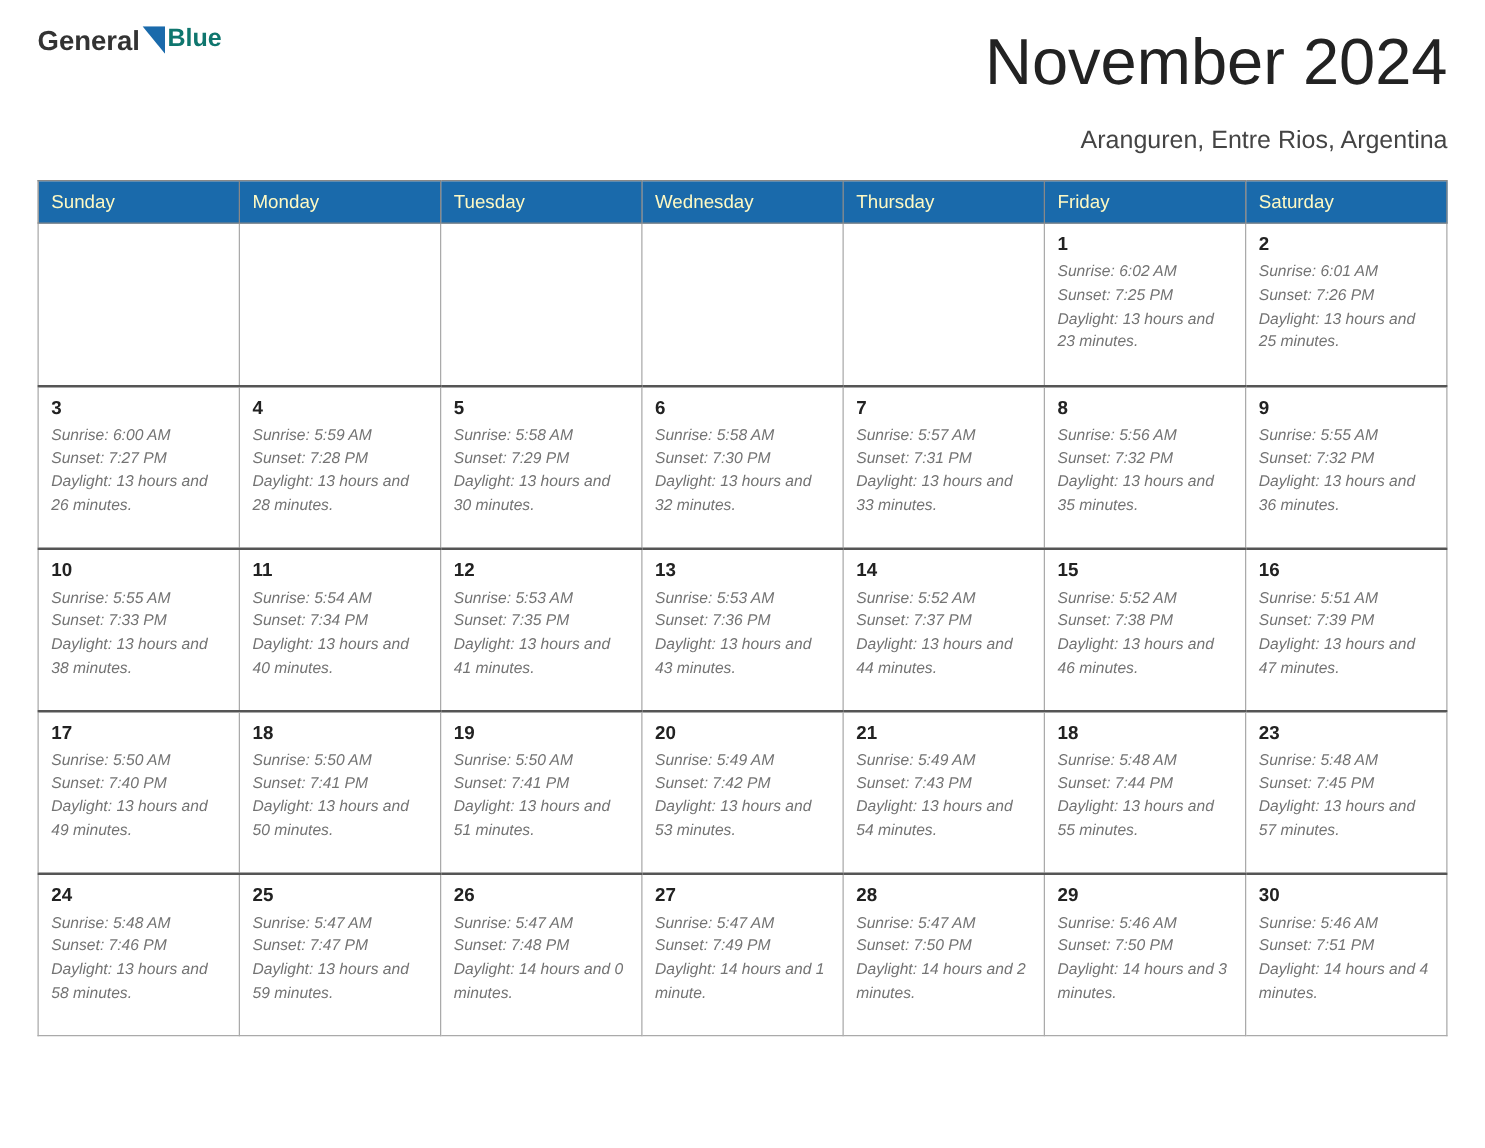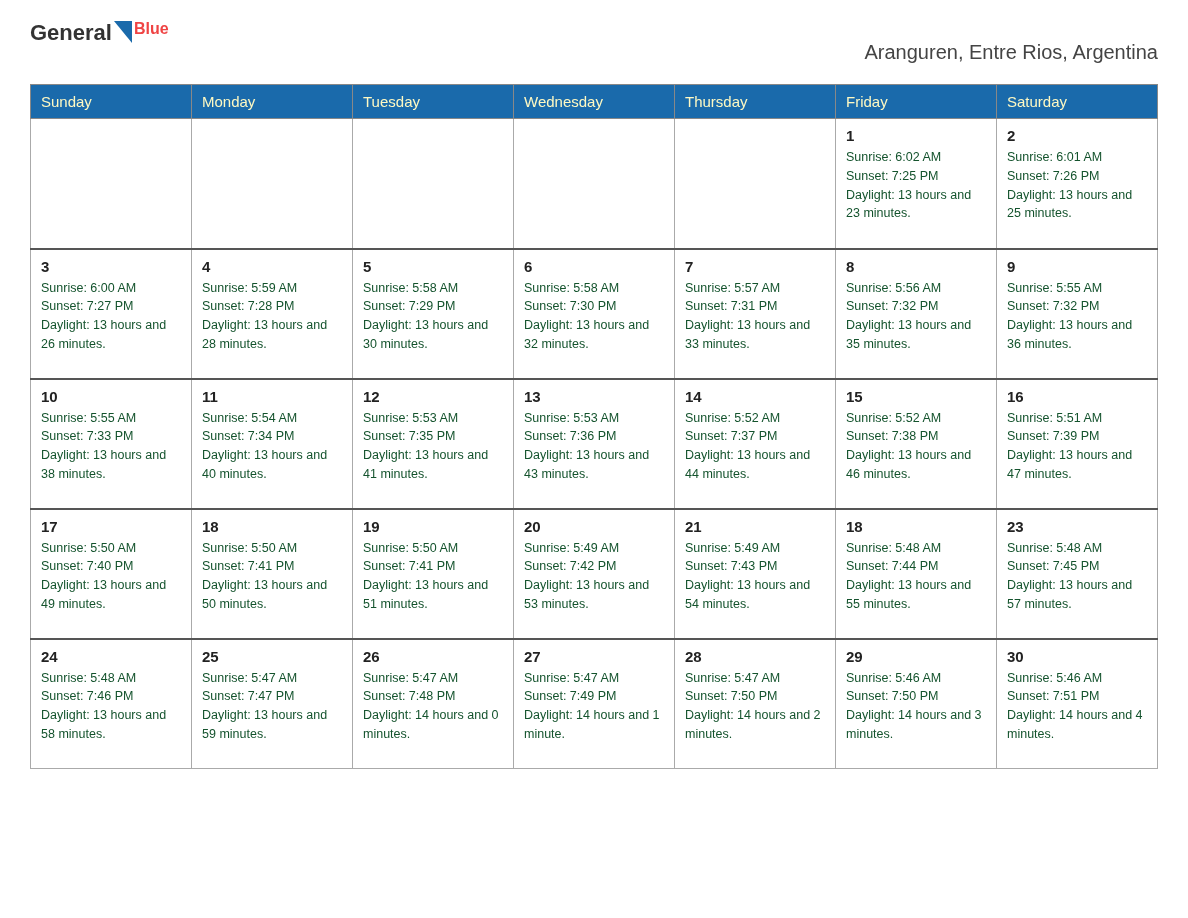--- a/index.html
+++ b/index.html
@@ -27,22 +27,22 @@
     }
     .logo-wrapper {
       display: flex;
       flex-direction: row;
     }
     .logo-line1 {
       display: flex;
       align-items: center;
     }
     .logo-line2 {
-      color: #ef4444;
-      font-size: 16px;
+      color: #0f766e;
+      font-size: 20px;
       font-weight: bold;
       margin-left: 2px;
     }
     .title-area {
       text-align: right;
     }
     .month-title {
       font-size: 52px;
       font-weight: normal;
       color: #222;
@@ -79,22 +79,23 @@
     }
     .day-number {
       font-size: 15px;
       font-weight: bold;
       color: #222;
       display: block;
       margin-bottom: 4px;
     }
     .day-info {
       font-size: 12.5px;
-      color: #14532d;
+      color: #737373;
       line-height: 1.5;
+      font-style: italic;
     }
     .empty-cell {
       background: #f9f9f9;
     }
     .row-separator {
       border-top: 2px solid #555 !important;
     }
   </style>
 </head>
 <body>
@@ -105,20 +106,21 @@
       <div class="logo-line1">
         <span class="logo-text-general">General</span>
         <svg width="18" height="22" viewBox="0 0 18 22" style="margin-left:2px;margin-top:-2px;">
           <polygon points="0,0 18,0 18,22" fill="#1a6aab"></polygon>
         </svg>
       </div>
       <div class="logo-line2">Blue</div>
     </div>
   </div>
   <div class="title-area">
+    <div class="month-title">November 2024</div>
     <div class="location-title">Aranguren, Entre Rios, Argentina</div>
   </div>
 </div>
 
 <table class="calendar-table">
   <thead>
     <tr>
     <th>Sunday</th>
         <th>Monday</th>
         <th>Tuesday</th>

